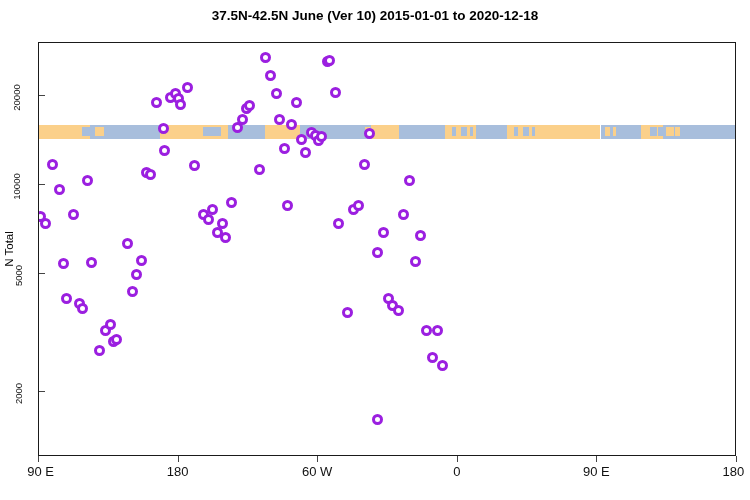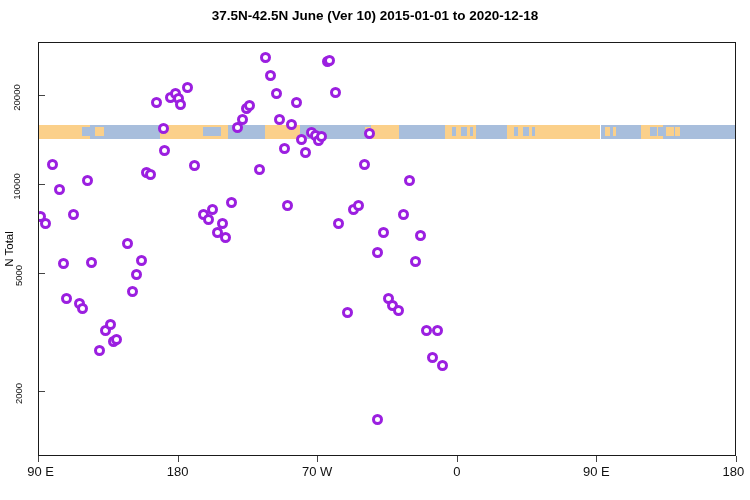--- a/index.html
+++ b/index.html
@@ -214,21 +214,21 @@
       <div class="xtick" style="left: 38px;"></div>
       <div class="xtick" style="left: 177.6px;"></div>
       <div class="xtick" style="left: 317.2px;"></div>
       <div class="xtick" style="left: 456.8px;"></div>
       <div class="xtick" style="left: 596.4px;"></div>
       <div class="xtick" style="left: 736px;"></div>
     </div>
   <div id="xlabellayer">
       <div class="xlab" style="left: 38px; transform: translateX(-40%);">90 E</div>
       <div class="xlab" style="left: 177.6px;">180</div>
-      <div class="xlab" style="left: 317.2px;">70 W</div>
+      <div class="xlab" style="left: 317.2px;">60 W</div>
       <div class="xlab" style="left: 456.8px;">0</div>
       <div class="xlab" style="left: 596.4px;">90 E</div>
       <div class="xlab" style="left: 736px; transform: translateX(-62%);">180</div>
     </div>
 
 
 
 </div>
 
 </body></html>

